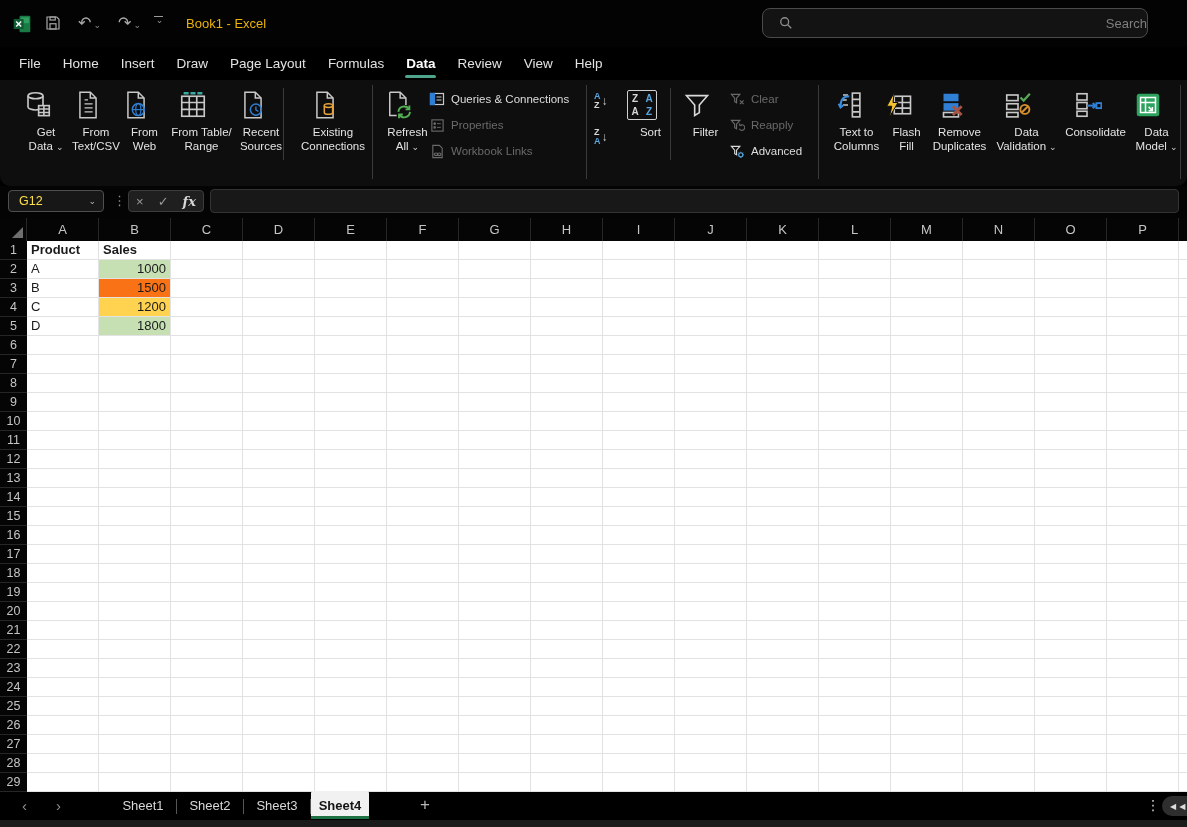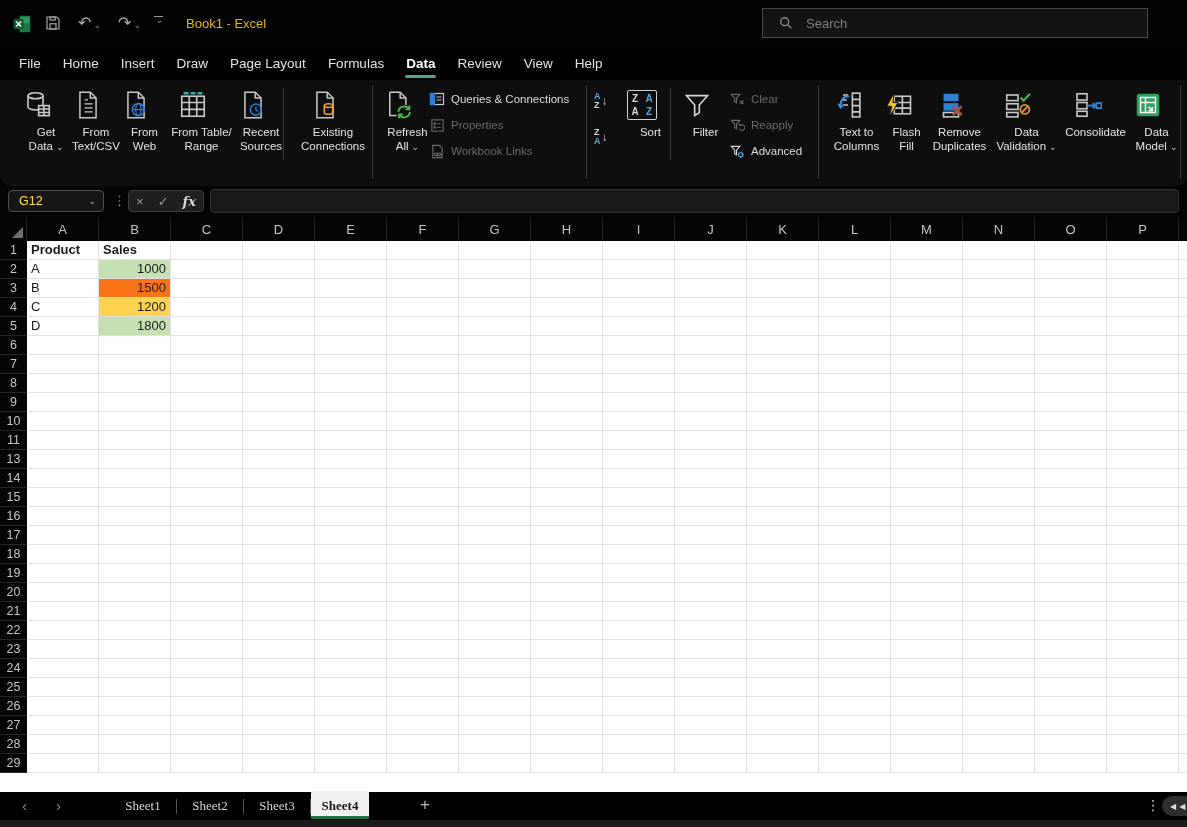--- a/index.html
+++ b/index.html
@@ -12,21 +12,21 @@
   .qat-icon{color:#a8a8a8;font-size:16px;line-height:20px;}
   .qat-chev{color:#8e8e8e;font-size:9px;margin-left:2px;}
   .save-icon{left:44px;top:14px;}
   .undo{left:78px;top:13px;}
   .redo{left:118px;top:13px;}
   .qatmore{left:152px;top:16px;width:12px;text-align:center;}
   .qatmore .bar{display:block;width:9px;height:0;border-top:1.5px solid #9a9a9a;margin:0 auto;}
   .qatmore .chev{color:#9a9a9a;font-size:9px;line-height:7px;display:block;}
   .doc-title{left:186px;top:16px;color:#eab308;font-size:13px;}
   .searchbox{left:762px;top:8px;width:386px;height:30px;background:#131313;border:1px solid #4a4a4a;
-             border-radius:0;display:flex;align-items:center;box-sizing:border-box;}
+             border-radius:8px;display:flex;align-items:center;box-sizing:border-box;justify-content:space-between;}
   .searchbox svg{margin-left:16px;}
   .search-ph{color:#7f7f7f;font-size:13px;margin-left:13px;}
   
   .menubar{left:0;top:47px;width:1187px;height:33px;display:flex;align-items:center;}
   .mtab{position:relative;color:#e2e2e2;font-size:13.5px;padding:7px 11px;cursor:default;}
   .mtab:first-child{margin-left:8px;}
   .mtab.active{color:#fff;font-weight:700;}
   .mtab.active .ul{position:absolute;left:10px;right:10px;bottom:0;height:3px;background:#4fa58b;border-radius:2px;}
   
   .ribbon{left:0;top:80px;width:1187px;height:106px;background:#0e0e0e;border-radius:0 0 10px 10px;}
@@ -71,21 +71,21 @@
   .rh{width:27px;height:19px;background:#050505;box-sizing:border-box;border-bottom:1px solid #262626;
       color:#c5c5c5;font-size:12.5px;display:flex;align-items:center;justify-content:center;}
   .cell{width:72px;height:19px;box-sizing:border-box;border-right:1px solid #e2e2e2;border-bottom:1px solid #e2e2e2;
         background:#fff;color:#1b1b1b;font-size:13px;line-height:18px;padding:0 4px;overflow:hidden;white-space:nowrap;}
   .cell.b{font-weight:700;}
   .cell.r{text-align:right;}
   .cell.pad{width:8px;border-right:none;}
   
   .tabbar{left:0;top:792px;width:1187px;height:28px;background:#000;}
   .navarr{position:absolute;top:5px;color:#8f8f8f;font-size:15px;}
-  .sheettabs{position:absolute;left:110px;top:0;height:28px;display:flex;align-items:center;font-family:Liberation Serif, serif;}
+  .sheettabs{position:absolute;left:110px;top:0;height:28px;display:flex;align-items:center;}
   .stab{color:#d8d8d8;font-size:13px;width:66px;text-align:center;height:28px;line-height:28px;}
   .stabsep{width:1px;height:15px;background:#555;}
   .stab.active{background:#f1f1f1;color:#141414;font-weight:700;height:28px;line-height:26px;margin-top:-2px;
                padding-top:2px;border-bottom:3px solid #1f7244;box-sizing:border-box;border-radius:2px 2px 0 0;width:58px;}
   .addsheet{position:absolute;left:420px;top:3px;color:#b8b8b8;font-size:17px;font-weight:400;}
   .tabmenu{position:absolute;left:1146px;top:5px;color:#cfcfcf;font-size:14px;}
   .hscroll{position:absolute;left:1162px;top:4px;width:40px;height:20px;background:#2e2e2e;border-radius:10px;
            display:flex;align-items:center;color:#dcdcdc;font-size:8px;letter-spacing:3px;padding-left:8px;box-sizing:border-box;}
   .bottomstrip{left:0;top:820px;width:1187px;height:7px;background:#1b1b1b;}
 </style>
@@ -660,20 +660,40 @@
         <div class="cell"></div>
         <div class="cell"></div>
         <div class="cell"></div>
         <div class="cell"></div>
         <div class="cell"></div>
         <div class="cell"></div>
         <div class="cell"></div>
         <div class="cell pad"></div>
       </div>
       <div class="grow">
+        <div class="rh">12</div>
+        <div class="cell"></div>
+        <div class="cell"></div>
+        <div class="cell"></div>
+        <div class="cell"></div>
+        <div class="cell"></div>
+        <div class="cell"></div>
+        <div class="cell"></div>
+        <div class="cell"></div>
+        <div class="cell"></div>
+        <div class="cell"></div>
+        <div class="cell"></div>
+        <div class="cell"></div>
+        <div class="cell"></div>
+        <div class="cell"></div>
+        <div class="cell"></div>
+        <div class="cell"></div>
+        <div class="cell pad"></div>
+      </div>
+      <div class="grow">
         <div class="rh">13</div>
         <div class="cell"></div>
         <div class="cell"></div>
         <div class="cell"></div>
         <div class="cell"></div>
         <div class="cell"></div>
         <div class="cell"></div>
         <div class="cell"></div>
         <div class="cell"></div>
         <div class="cell"></div>

